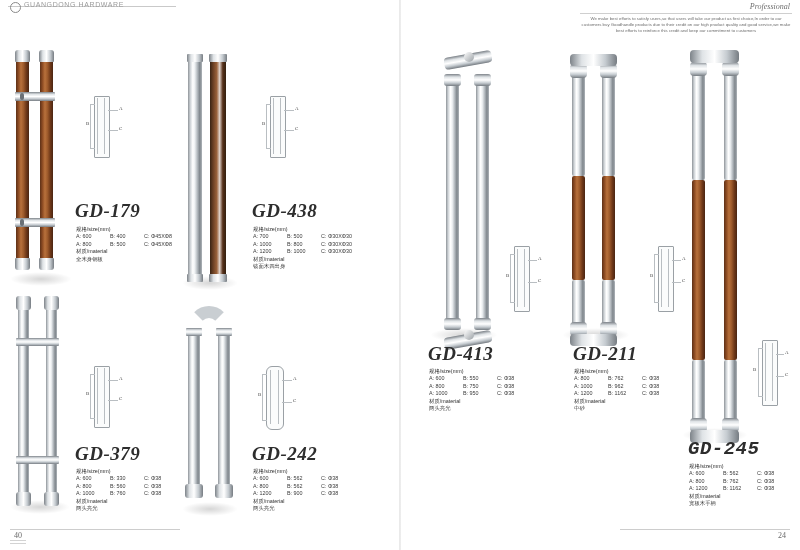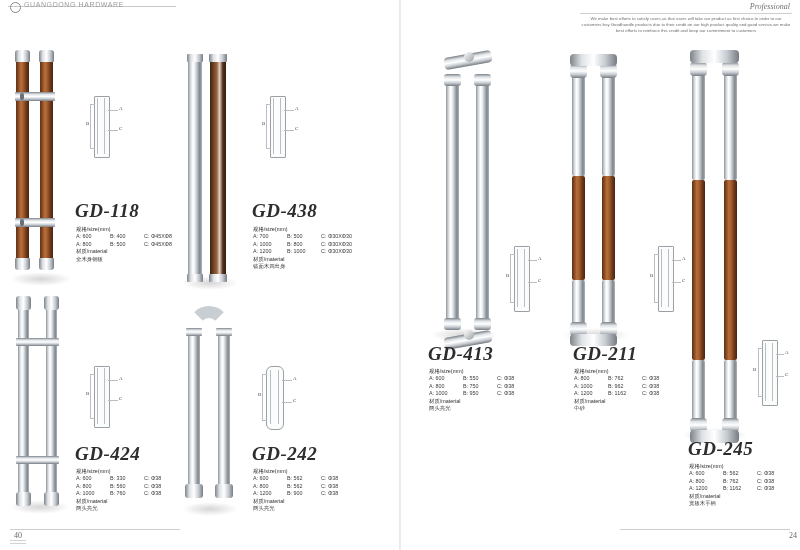--- a/index.html
+++ b/index.html
@@ -116,21 +116,21 @@
     <div class="ln" style="left:4px;top:8px;width:5px;height:1px;"></div>
     <div class="ln" style="left:4px;top:8px;width:1px;height:44px;"></div>
     <div class="ln" style="left:4px;top:52px;width:5px;height:1px;"></div>
     <div class="lbl" style="left:0px;top:25px;">B</div>
     <div class="ln" style="left:22px;top:14px;width:10px;height:1px;"></div>
     <div class="lbl" style="left:33px;top:10px;">A</div>
     <div class="ln" style="left:22px;top:34px;width:10px;height:1px;"></div>
     <div class="lbl" style="left:33px;top:30px;">C</div>
   </div>
 
-  <div class="ptitle" style="left:75px;top:200px;">GD-118</div>
+  <div class="ptitle" style="left:75px;top:200px;">GD-179</div>
   <div class="spec" style="left:76px;top:226px;">
     <div class="hd">规格/size(mm)</div>
     <div class="row"><span class="c1">A: 600</span><span class="c2">B: 400</span><span class="c3">C: Φ45XΦ8</span></div>
     <div class="row"><span class="c1">A: 800</span><span class="c2">B: 500</span><span class="c3">C: Φ45XΦ8</span></div>
     <div class="hd">材质/material</div>
     <div>全木身钢板</div>
   </div>
 
   <div class="fig" style="left:180px;top:50px;width:60px;height:240px;">
     <div class="shadow" style="left:2px;top:226px;width:56px;height:14px;"></div>
@@ -185,21 +185,21 @@
     <div class="ln" style="left:4px;top:8px;width:5px;height:1px;"></div>
     <div class="ln" style="left:4px;top:8px;width:1px;height:44px;"></div>
     <div class="ln" style="left:4px;top:52px;width:5px;height:1px;"></div>
     <div class="lbl" style="left:0px;top:25px;">B</div>
     <div class="ln" style="left:22px;top:14px;width:10px;height:1px;"></div>
     <div class="lbl" style="left:33px;top:10px;">A</div>
     <div class="ln" style="left:22px;top:34px;width:10px;height:1px;"></div>
     <div class="lbl" style="left:33px;top:30px;">C</div>
   </div>
 
-  <div class="ptitle" style="left:75px;top:443px;">GD-424</div>
+  <div class="ptitle" style="left:75px;top:443px;">GD-379</div>
   <div class="spec" style="left:76px;top:468px;">
     <div class="hd">规格/size(mm)</div>
     <div class="row"><span class="c1">A: 600</span><span class="c2">B: 330</span><span class="c3">C: Φ38</span></div>
     <div class="row"><span class="c1">A: 800</span><span class="c2">B: 560</span><span class="c3">C: Φ38</span></div>
     <div class="row"><span class="c1">A: 1000</span><span class="c2">B: 760</span><span class="c3">C: Φ38</span></div>
     <div class="hd">材质/material</div>
     <div>两头亮光</div>
   </div>
 
   <div class="fig" style="left:178px;top:288px;width:64px;height:228px;">
@@ -348,33 +348,33 @@
     <div class="ln" style="left:2px;top:8px;width:5px;height:1px;"></div>
     <div class="ln" style="left:2px;top:8px;width:1px;height:48px;"></div>
     <div class="ln" style="left:2px;top:56px;width:5px;height:1px;"></div>
     <div class="lbl" style="left:-3px;top:27px;">B</div>
     <div class="ln" style="left:20px;top:14px;width:8px;height:1px;"></div>
     <div class="lbl" style="left:29px;top:10px;">A</div>
     <div class="ln" style="left:20px;top:36px;width:8px;height:1px;"></div>
     <div class="lbl" style="left:29px;top:32px;">C</div>
   </div>
 
-  <div class="ptitle" style="left:688px;top:438px;">GD-245</div>
+  <div class="ptitle" style="left:688px;top:438px;font-family:Liberation Mono, monospace;">GD-245</div>
   <div class="spec" style="left:689px;top:463px;">
     <div class="hd">规格/size(mm)</div>
     <div class="row"><span class="c1">A: 600</span><span class="c2">B: 562</span><span class="c3">C: Φ38</span></div>
     <div class="row"><span class="c1">A: 800</span><span class="c2">B: 762</span><span class="c3">C: Φ38</span></div>
     <div class="row"><span class="c1">A: 1200</span><span class="c2">B: 1162</span><span class="c3">C: Φ38</span></div>
     <div class="hd">材质/material</div>
     <div>宽板木手柄</div>
   </div>
 
   <div class="pgrule" style="left:10px;width:170px;"></div>
   <div class="pgnum" style="left:14px;">40</div>
   <div class="pgmark" style="left:10px;">
       <i></i>
       <i></i>
     </div>
 
   <div class="pgrule" style="right:10px;width:170px;"></div>
-  <div class="pgnum" style="right:3px;">24</div>
+  <div class="pgnum" style="right:14px;">24</div>
 
 </div>
 
 </body></html>

